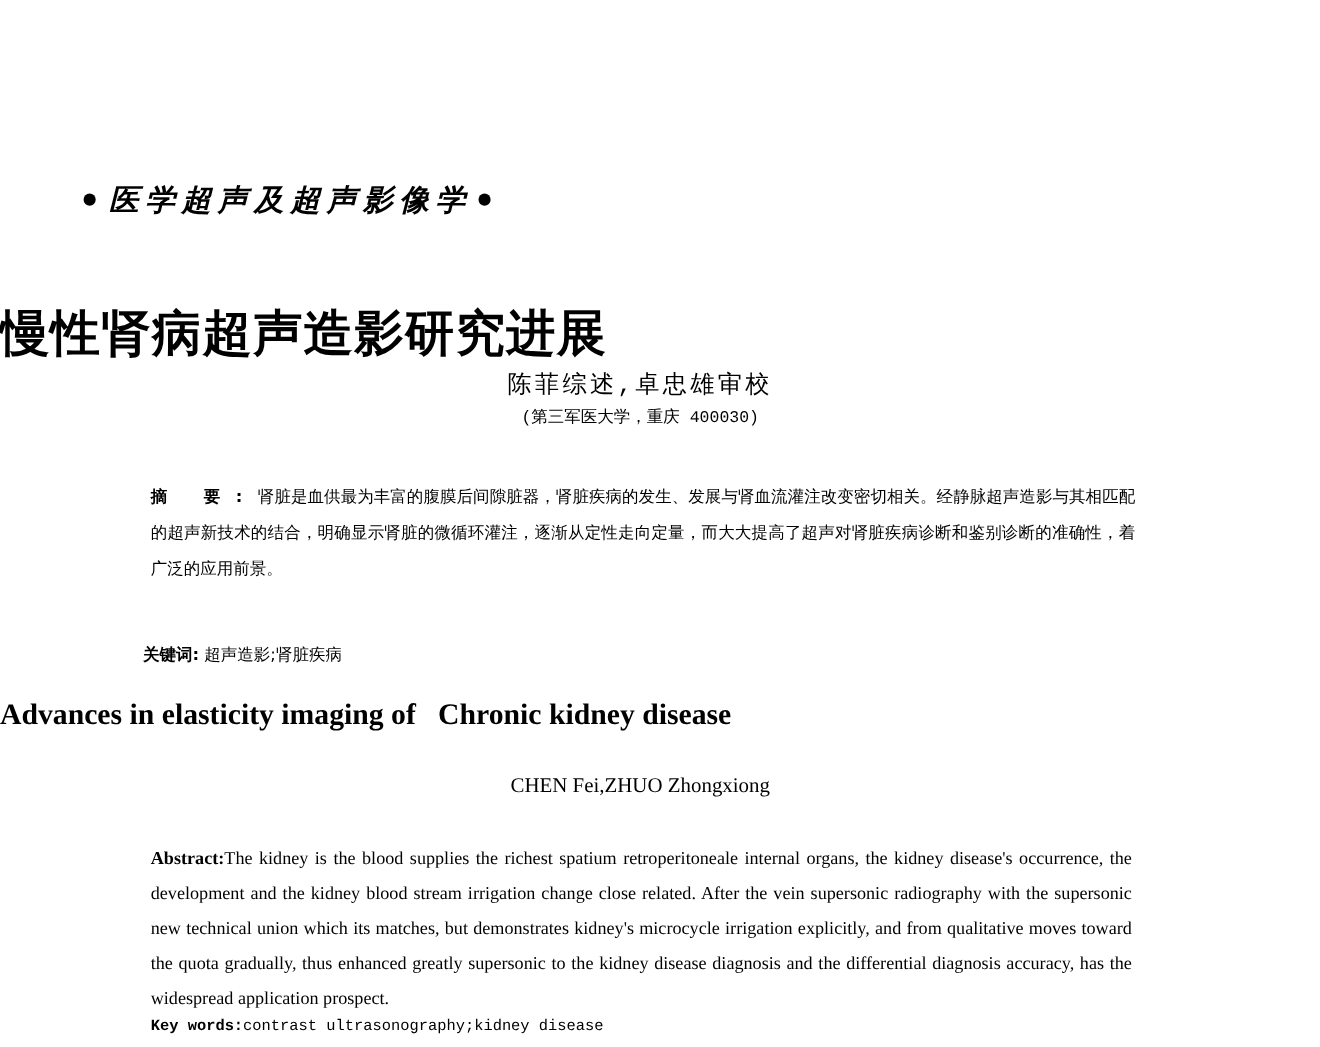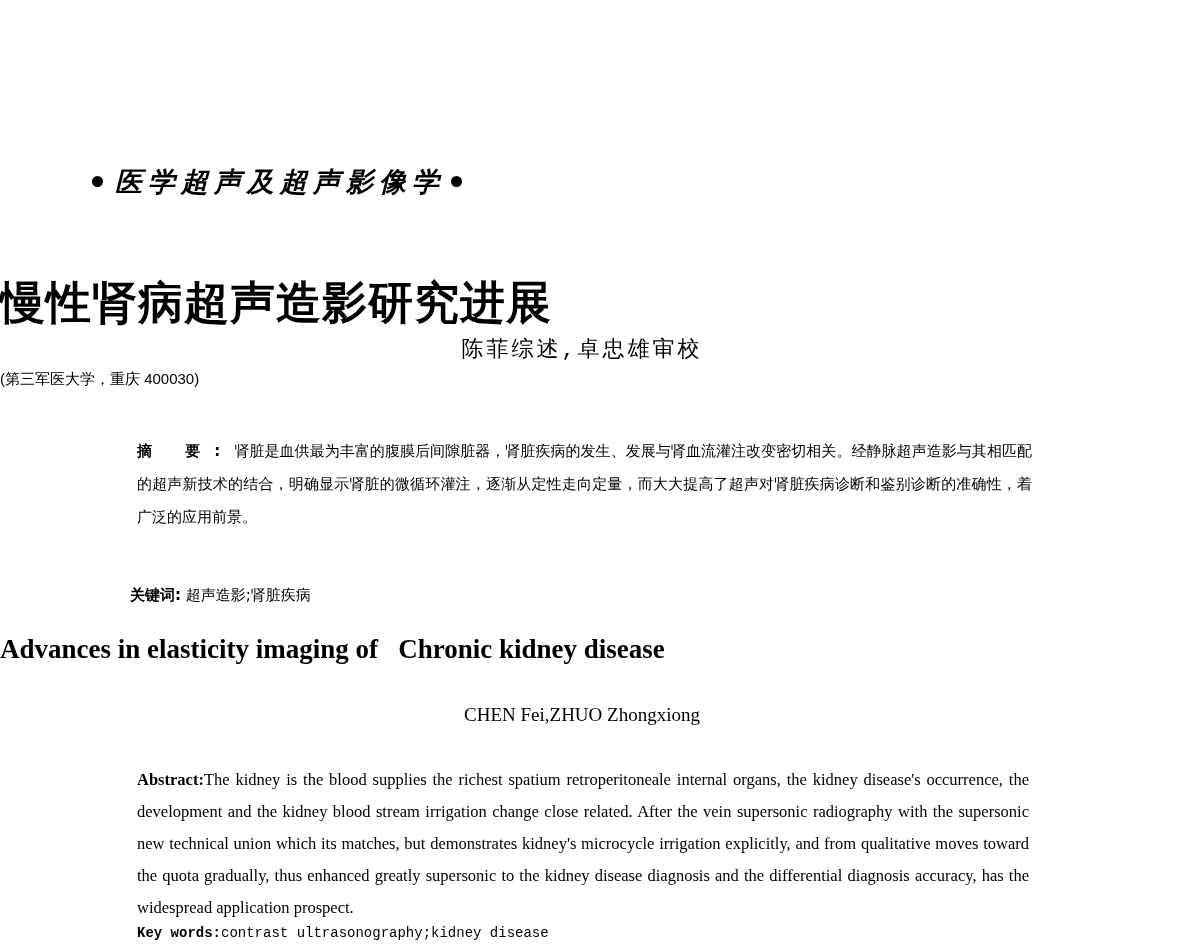--- a/index.html
+++ b/index.html
@@ -1,34 +1,34 @@
 <!DOCTYPE html>
 <html><head>
   <meta charset="utf-8">
   <style>
     html, body { margin: 0; padding: 0; background: #ffffff; }
     body { width: 1200px; height: 952px; position: relative; overflow: hidden; color: #000; }
     .section-tag {
-      position: absolute; left: 92px; top: 164px;
+      position: absolute; left: 76px; top: 164px;
       font-family: "DejaVu Serif", serif; font-size: 27px; font-weight: bold; font-style: italic;
       letter-spacing: 6px; white-space: nowrap;
     }
     .section-tag .dot { display: inline-block; width: 11px; height: 11px; border-radius: 50%; background: #000; vertical-align: middle; margin: 0 12px 4px 0; }
     .section-tag .dot.right { margin: 0 0 4px 6px; }
     .cn-title {
       position: absolute; left: 0; width: 1164px; top: 246px; 
       font-family: "DejaVu Sans", sans-serif; font-size: 45px; font-weight: bold; letter-spacing: 1px; margin-top: 27px;
     }
     .cn-authors {
       position: absolute; left: 0; width: 1164px; top: 334px; text-align: center;
       font-family: Liberation Mono, monospace; font-size: 22px; letter-spacing: 3px;
     }
     .cn-affil {
-      position: absolute; left: 0; width: 1164px; top: 370px; 
-      font-family: Liberation Sans, sans-serif; font-size: 15px;
+      position: absolute; left: 0; width: 1164px; top: 370px; text-align: center;
+      font-family: Liberation Mono, monospace; font-size: 15px;
     }
     .cn-abstract {
       position: absolute; left: 137px; width: 895px; top: 435px;
       font-family: "DejaVu Sans", sans-serif; font-size: 15px; line-height: 33px; text-align: justify;
     }
     .cn-abstract .label { font-weight: bold; letter-spacing: 14px; }
     .cn-keywords {
       position: absolute; left: 130px; top: 554px;
       font-family: "DejaVu Sans", sans-serif; font-size: 15px; margin-top: 32px;
     }

